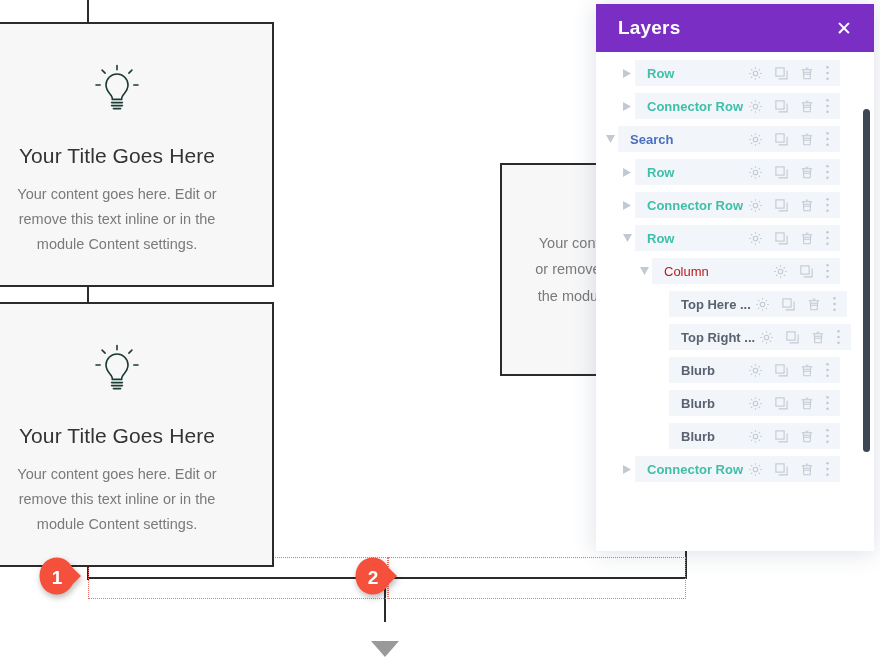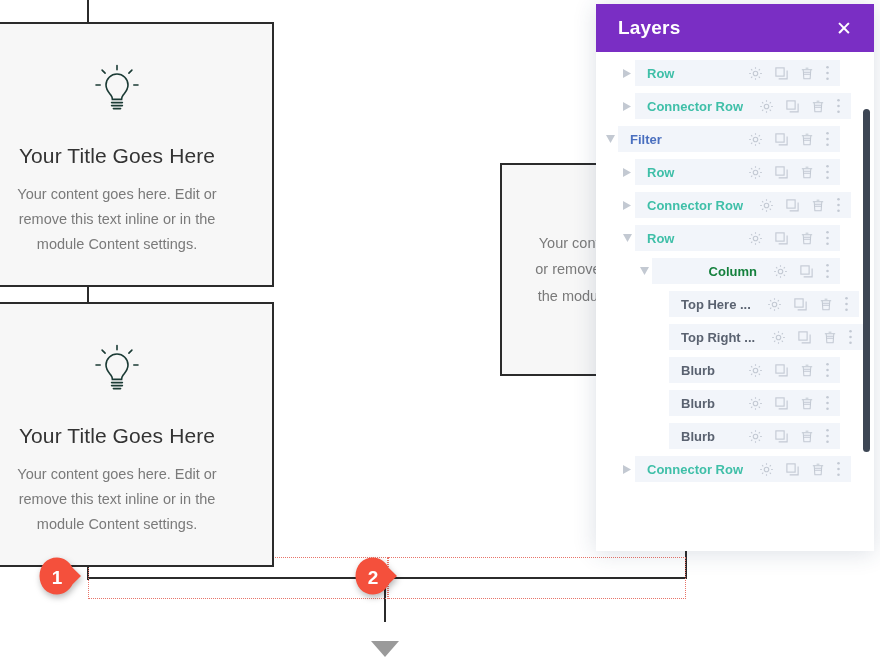--- a/index.html
+++ b/index.html
@@ -197,40 +197,40 @@
   }
   .caret svg { display: block; }
   .row-body {
     flex: 1 1 auto;
     background: #f2f5fa;
     height: 26px;
     display: flex;
     align-items: center;
     padding-left: 12px;
     padding-right: 10px;
-    gap: 16px;
+    gap: 4px;
   }
   .row-label {
     font-size: 13px;
     font-weight: 700;
     white-space: nowrap;
     overflow: hidden;
     flex: 1 1 auto;
   }
   .row-actions {
     display: flex;
     align-items: center;
     gap: 11px;
     flex: 0 0 auto;
   }
   .ricon { cursor: pointer; display: block; opacity: .82; }
   .kind-section .row-label { color: #4a6fbf; }
   .kind-row .row-label { color: #3fbfa8; }
   .kind-module .row-label { color: #5a6270; font-weight: 700; }
-  .kind-column .row-label { color: #15803d; font-weight: 700; text-align: right; }
+  .kind-column .row-label { color: #b91c1c; font-weight: 400; }
 
   .panel-scrollbar {
     position: absolute;
     right: 4px;
     width: 7px;
     border-radius: 4px;
     background: #3d4654;
   }
 </style>
 </head>
@@ -368,21 +368,21 @@
             </div>
           </div>
         </div>
         <div class="layer-row kind-section" style="padding-left: 6px; padding-right: 34px;">
           <div class="caret">
             <svg width="9" height="8" viewBox="0 0 9 8" fill="#c3c9d2">
               <path d="M0 0 L9 0 L4.5 8 Z"></path>
             </svg>
           </div>
           <div class="row-body">
-            <div class="row-label">Filter</div>
+            <div class="row-label">Search</div>
             <div class="row-actions">
               <svg class="ricon" width="15" height="15" viewBox="0 0 20 20" fill="none" stroke="#b9c0cb" stroke-width="1.5">
                 <circle cx="10" cy="10" r="3"></circle>
                 <path d="M10 1.6v2.2M10 16.2v2.2M1.6 10h2.2M16.2 10h2.2M4.1 4.1l1.6 1.6M14.3 14.3l1.6 1.6M15.9 4.1l-1.6 1.6M5.7 14.3l-1.6 1.6"></path>
               </svg>
               <svg class="ricon" width="15" height="15" viewBox="0 0 20 20" fill="none" stroke="#b9c0cb" stroke-width="1.5">
                 <rect x="2.5" y="2.5" width="11" height="11"></rect>
                 <path d="M6.2 17.2h11.3V6"></path>
               </svg>
               <svg class="ricon" width="14" height="15" viewBox="0 0 20 20" fill="none" stroke="#b9c0cb" stroke-width="1.5">

